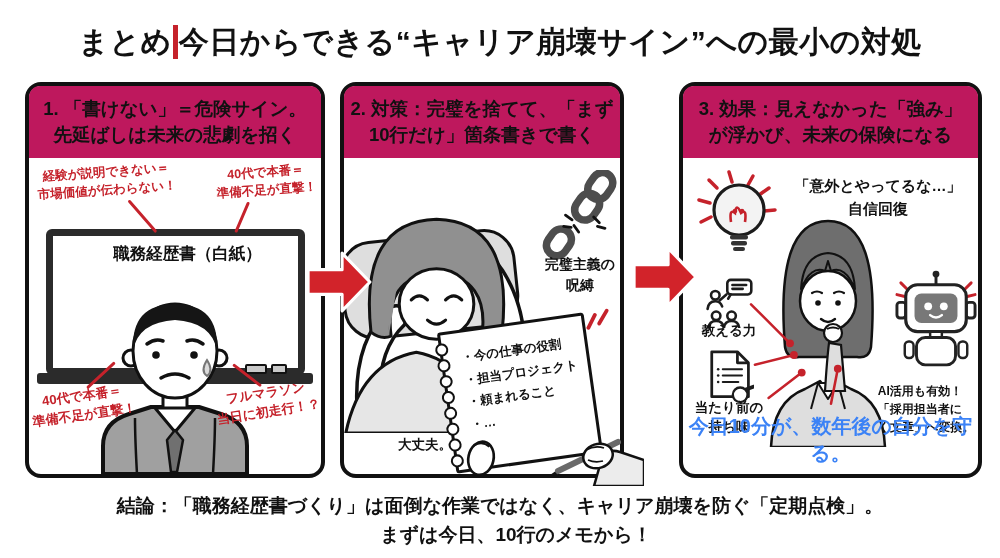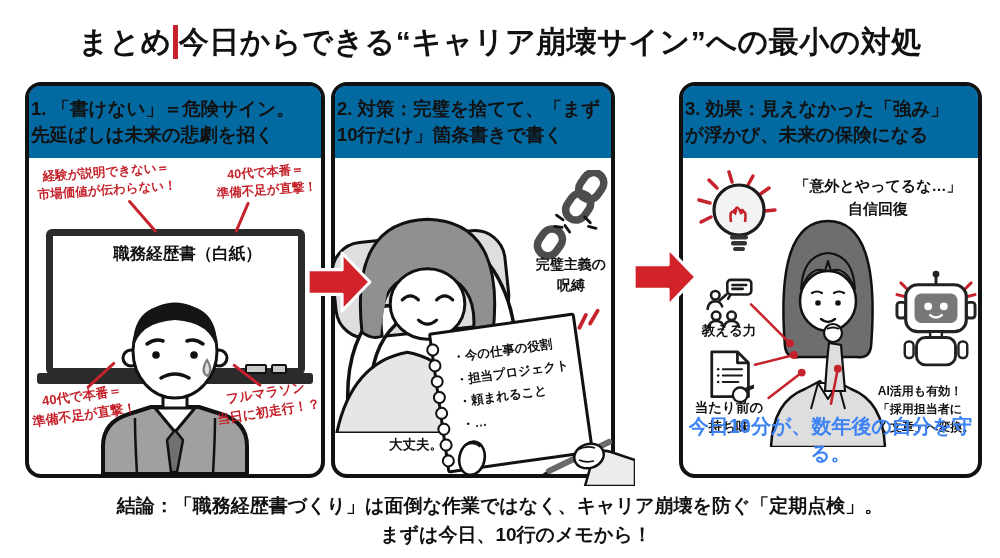--- a/index.html
+++ b/index.html
@@ -13,26 +13,26 @@
     display:flex;justify-content:center;align-items:center;gap:1px;
     font-size:30px;font-weight:900;letter-spacing:.5px;color:#111;
   }
   .title-sep{width:5px;height:34px;background:#c5222b;flex:0 0 auto;}
   
   .panel{
     position:absolute;top:82px;height:396px;background:#fff;
     border:4px solid #111;border-radius:16px;box-sizing:border-box;
   }
   #panel1{left:25px;width:300px;}
-  #panel2{left:331px;width:284px;}
+  #panel2{left:340px;width:284px;}
   #panel3{left:679px;width:303px;}
   .panel-header{
-    background:#0369a1;border-radius:11px 11px 0 0;
+    background:#be185d;border-radius:11px 11px 0 0;
     padding:10px 2px;font-size:18.5px;font-weight:900;line-height:1.4;
-    white-space:pre-line;
+    text-align:center;white-space:pre-line;
   }
   .panel-body{position:absolute;top:72px;left:0;right:0;bottom:0;}
   .red-note{
     position:absolute;color:#c5222b;font-weight:900;font-size:12.5px;
     line-height:1.45;white-space:pre-line;text-align:center;z-index:5;
   }
   .black-note{
     position:absolute;color:#111;font-weight:900;white-space:pre-line;text-align:center;
   }
   .overlay{position:absolute;inset:0;width:100%;height:100%;z-index:3;pointer-events:none;}

